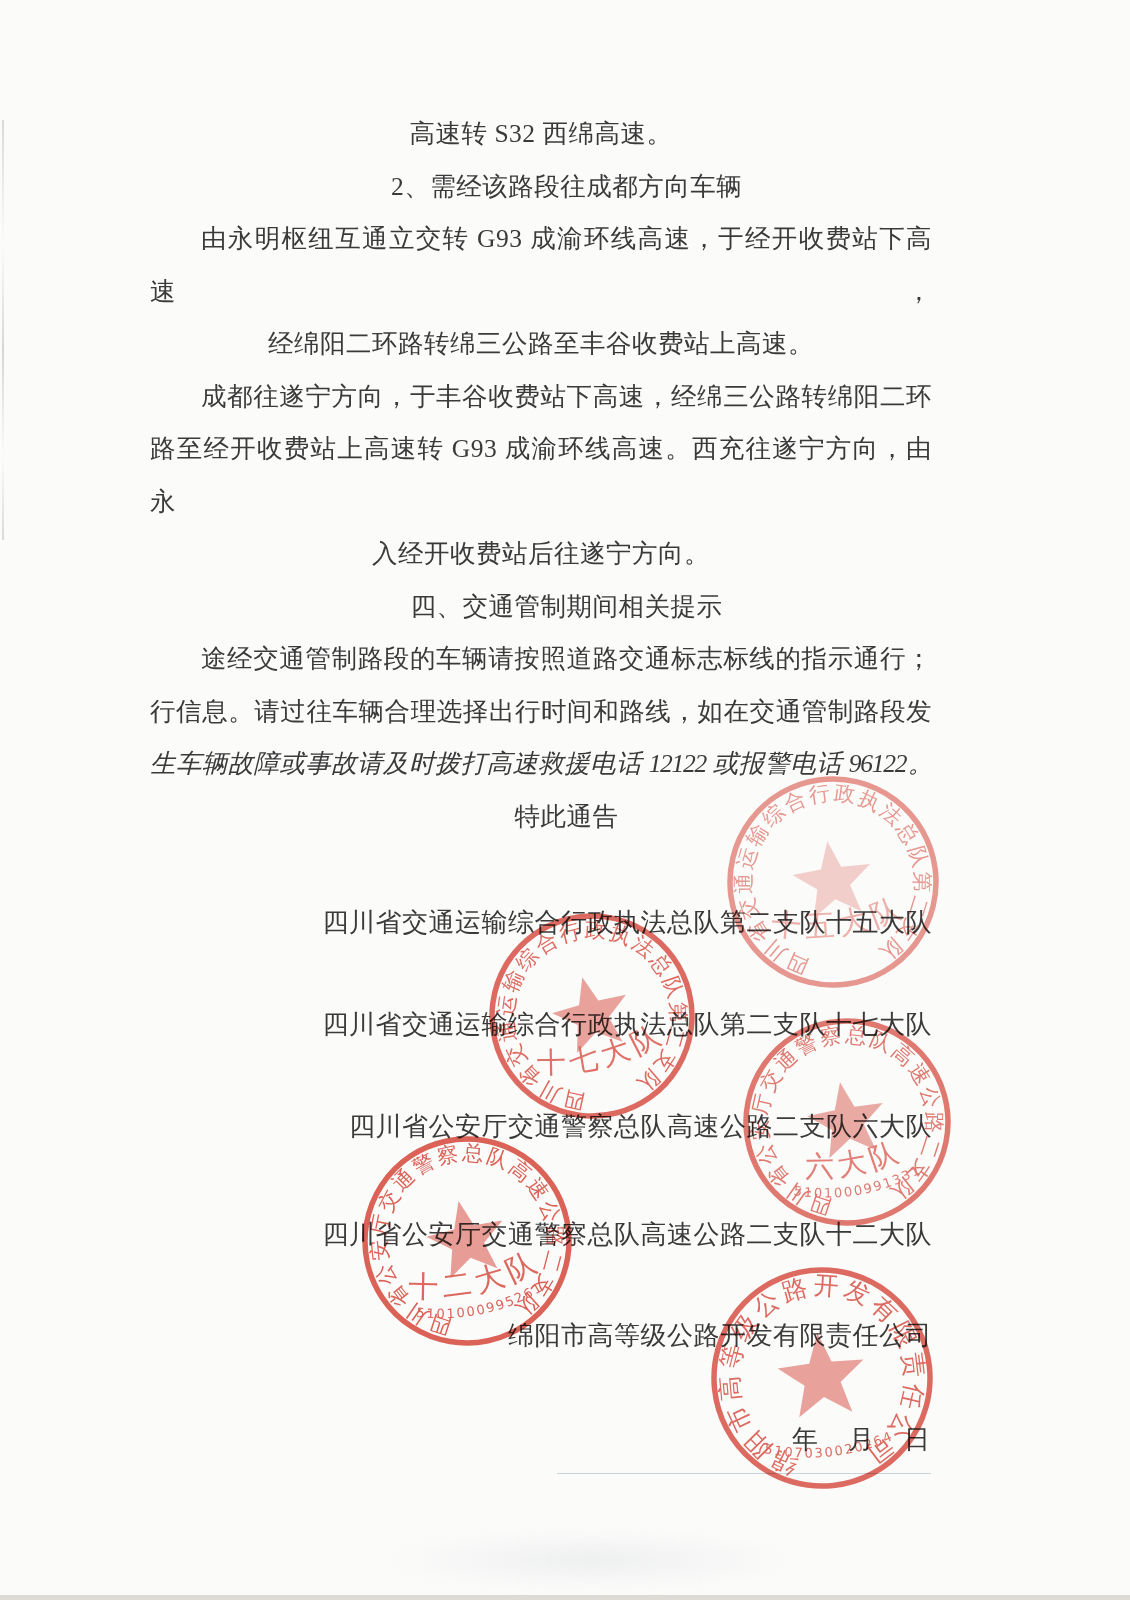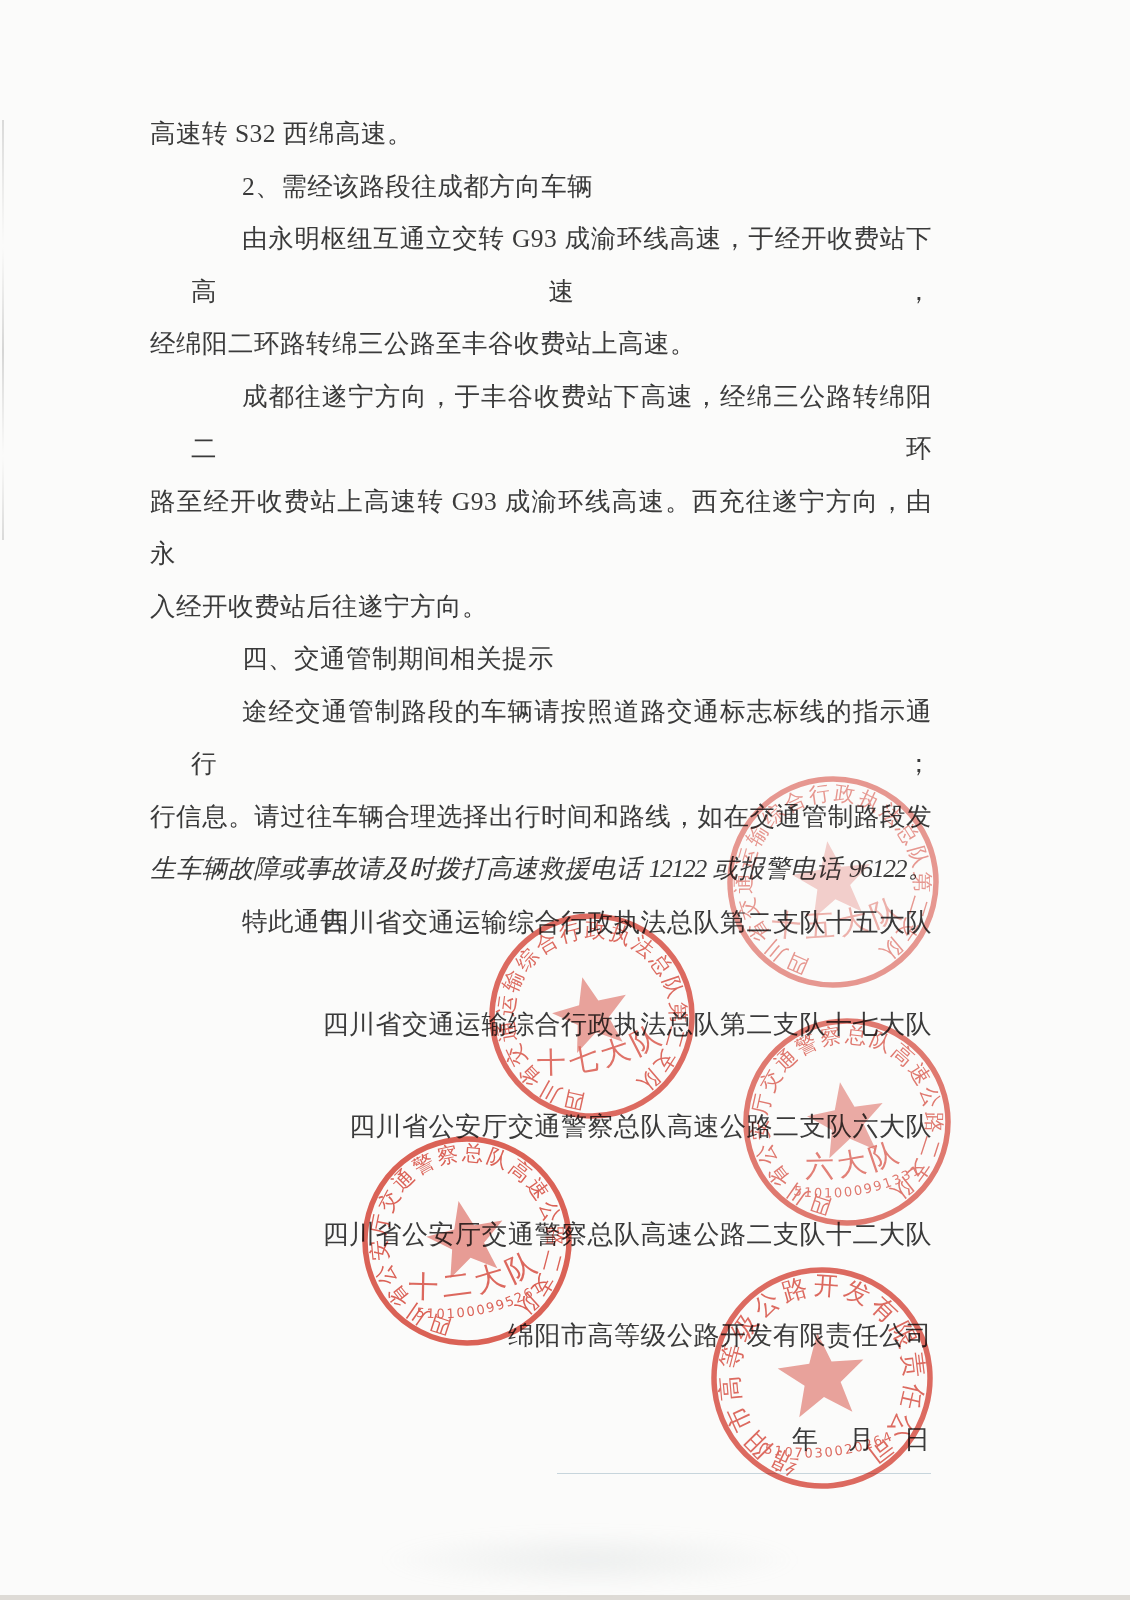--- a/index.html
+++ b/index.html
@@ -13,22 +13,22 @@
     background:linear-gradient(#00000022,#00000000 30%,#00000026 55%,#00000000 80%,#00000022);}
   .edge-bottom{position:absolute;left:0;bottom:0;width:100%;height:5px;background:#dedbd6;}
   .smudge{position:absolute;left:380px;top:1530px;width:420px;height:60px;border-radius:50%;
     background:radial-gradient(closest-side,#b9c2c433,#b9c2c400);filter:blur(6px);}
   
   .doc{
     position:absolute;left:150px;top:108px;width:782px;
     color:#3a3a3a;font-size:25.5px;line-height:52.5px;
     letter-spacing:.5px;
   }
-  .line{white-space:normal;}
-  .ind{text-indent:2em;margin-left:41px;}
+  .line{white-space:normal;text-align:center;}
+  .ind{text-indent:2em;}
   .fill{text-align:justify;text-align-last:justify;text-justify:inter-character;}
   .squeeze{letter-spacing:-1.3px;font-style:italic;}
   
   .sigwrap{position:absolute;left:150px;top:0;width:782px;color:#3a3a3a;
     font-size:26px;line-height:52px;}
   .sig{position:absolute;right:0;white-space:nowrap;letter-spacing:.5px;}
   .s0{top:897px;} .s1{top:999px;margin-left:36px;} .s2{top:1101px;} .s3{top:1209px;} .s4{top:1310px;}
   .dateline{position:absolute;right:0;top:1414px;letter-spacing:2px;white-space:nowrap;}
   
   .rule{position:absolute;left:557px;top:1473px;width:374px;height:1px;background:#c7d5dc;}

